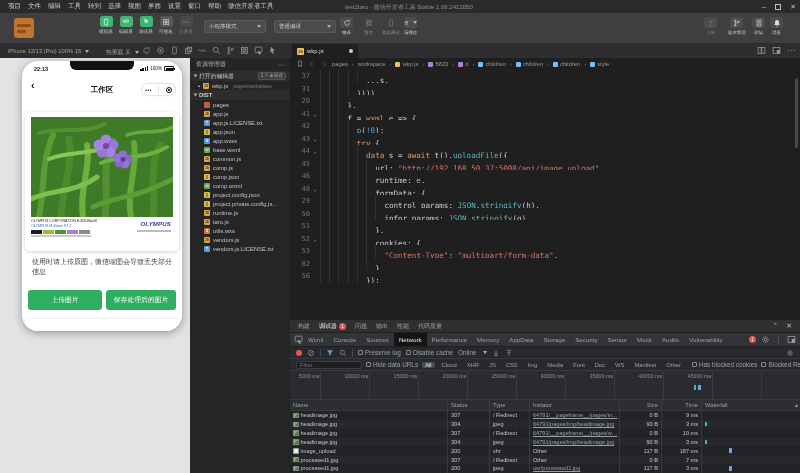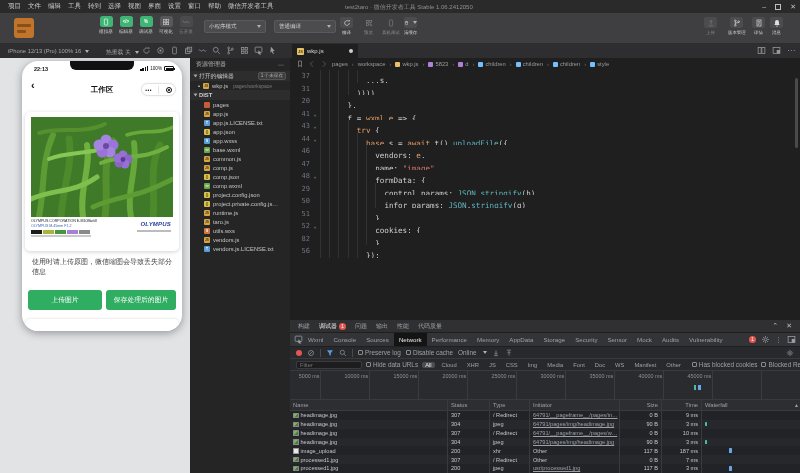--- a/index.html
+++ b/index.html
@@ -659,29 +659,31 @@
         <span class="crumb">
           <span class="cico prop"></span>
           <span>style</span>
         </span>
       </div>
     <div class="code" id="codeLines">
         <div class="cl"><span class="lnum">37</span><span class="lfold"></span><span class="lcode"><span class="ind" style="width: 46px;"></span><span class="tk-d">...s,</span></span></div>
         <div class="cl"><span class="lnum">31</span><span class="lfold"></span><span class="lcode"><span class="ind" style="width: 36.8px;"></span><span class="tk-d">))))</span></span></div>
         <div class="cl"><span class="lnum">20</span><span class="lfold"></span><span class="lcode"><span class="ind" style="width: 27.6px;"></span><span class="tk-d">},</span></span></div>
         <div class="cl"><span class="lnum">41</span><span class="lfold">⌄</span><span class="lcode"><span class="ind" style="width: 27.6px;"></span><span class="tk-v">f</span><span class="tk-d"> = </span><span class="tk-k">wxml</span><span class="tk-d"> </span><span class="tk-pm">e</span><span class="tk-d"> =&gt; {</span></span></div>
+        <div class="cl"><span class="lnum">42</span><span class="lfold"></span><span class="lcode"><span class="ind" style="width: 36.8px;"></span><span class="tk-f">p</span><span class="tk-d">(</span><span class="tk-n">!0</span><span class="tk-d">);</span></span></div>
         <div class="cl"><span class="lnum">43</span><span class="lfold">⌄</span><span class="lcode"><span class="ind" style="width: 36.8px;"></span><span class="tk-k">try</span><span class="tk-d"> {</span></span></div>
-        <div class="cl"><span class="lnum">44</span><span class="lfold">⌄</span><span class="lcode"><span class="ind" style="width: 46px;"></span><span class="tk-k">base</span><span class="tk-d"> s = </span><span class="tk-k">await</span><span class="tk-d"> t().</span><span class="tk-f">uploadFile</span><span class="tk-d">({</span></span></div>
-        <div class="cl"><span class="lnum">46</span><span class="lfold"></span><span class="lcode"><span class="ind" style="width: 55.2px;"></span><span class="tk-d">vendors: </span><span class="tk-pm">e</span><span class="tk-d">,</span></span></div>
-        <div class="cl"><span class="lnum">47</span><span class="lfold"></span><span class="lcode"><span class="ind" style="width: 55.2px;"></span><span class="tk-d">name: </span><span class="tk-s">"image"</span><span class="tk-d">,</span></span></div>
+        <div class="cl"><span class="lnum">44</span><span class="lfold">⌄</span><span class="lcode"><span class="ind" style="width: 46px;"></span><span class="tk-k">data</span><span class="tk-d"> s = </span><span class="tk-k">await</span><span class="tk-d"> t().</span><span class="tk-f">uploadFile</span><span class="tk-d">({</span></span></div>
+        <div class="cl"><span class="lnum">45</span><span class="lfold"></span><span class="lcode"><span class="ind" style="width: 55.2px;"></span><span class="tk-d">url: </span><span class="tk-u">"http://192.168.50.37:5000/api/image_upload"</span><span class="tk-d">,</span></span></div>
+        <div class="cl"><span class="lnum">46</span><span class="lfold"></span><span class="lcode"><span class="ind" style="width: 55.2px;"></span><span class="tk-d">runtime: </span><span class="tk-pm">e</span><span class="tk-d">,</span></span></div>
         <div class="cl"><span class="lnum">48</span><span class="lfold">⌄</span><span class="lcode"><span class="ind" style="width: 55.2px;"></span><span class="tk-d">formData: {</span></span></div>
         <div class="cl"><span class="lnum">29</span><span class="lfold"></span><span class="lcode"><span class="ind" style="width: 64.4px;"></span><span class="tk-d">control_params: </span><span class="tk-f">JSON</span><span class="tk-d">.</span><span class="tk-f">stringify</span><span class="tk-d">(h),</span></span></div>
         <div class="cl"><span class="lnum">50</span><span class="lfold"></span><span class="lcode"><span class="ind" style="width: 64.4px;"></span><span class="tk-d">infor_params: </span><span class="tk-f">JSON</span><span class="tk-d">.</span><span class="tk-f">stringify</span><span class="tk-d">(g)</span></span></div>
         <div class="cl"><span class="lnum">51</span><span class="lfold"></span><span class="lcode"><span class="ind" style="width: 55.2px;"></span><span class="tk-d">},</span></span></div>
         <div class="cl"><span class="lnum">52</span><span class="lfold">⌄</span><span class="lcode"><span class="ind" style="width: 55.2px;"></span><span class="tk-d">cookies: {</span></span></div>
+        <div class="cl"><span class="lnum">53</span><span class="lfold"></span><span class="lcode"><span class="ind" style="width: 64.4px;"></span><span class="tk-s">"Content-Type"</span><span class="tk-d">: </span><span class="tk-s">"multipart/form-data"</span><span class="tk-d">,</span></span></div>
         <div class="cl"><span class="lnum">82</span><span class="lfold"></span><span class="lcode"><span class="ind" style="width: 55.2px;"></span><span class="tk-d">}</span></span></div>
         <div class="cl"><span class="lnum">56</span><span class="lfold"></span><span class="lcode"><span class="ind" style="width: 46px;"></span><span class="tk-d">});</span></span></div>
       </div>
     <div class="vscroll"></div>
   </div>
 
   <div class="devtools">
     <div class="ptabs" id="panelTabs">
         <span class="ptab">
           <span>构建</span>

